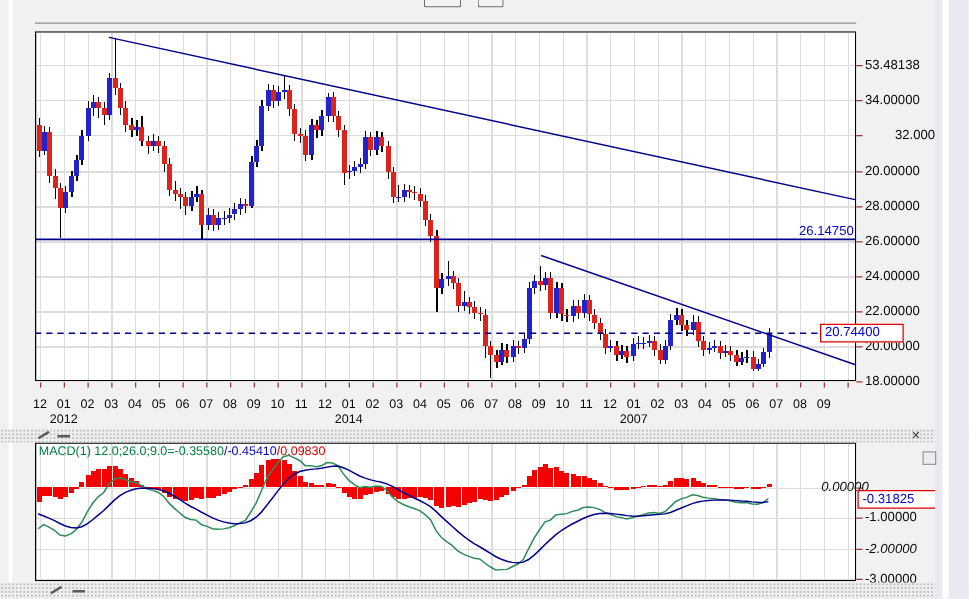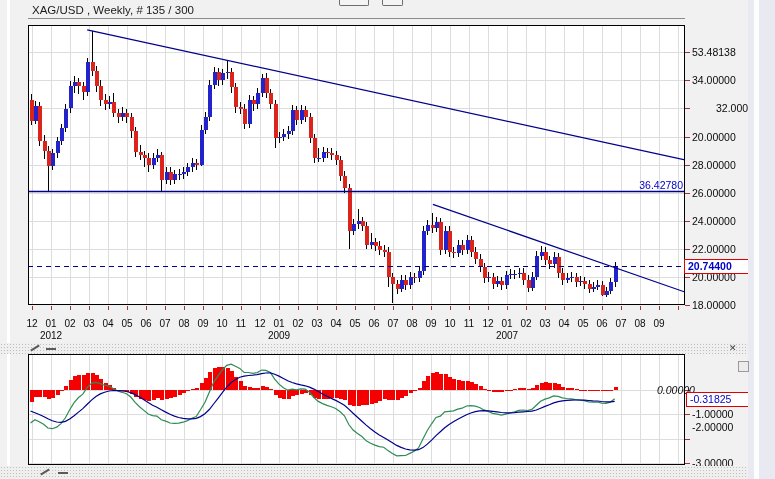--- a/index.html
+++ b/index.html
@@ -16,41 +16,40 @@
   #main-svg{left:28px;top:25px;}
   #macd-svg{left:28px;top:354px;}
   .axis-layer{left:0;top:0;width:775px;height:479px;pointer-events:none;}
   .tickmark{position:absolute;background:#A03333;}
   .plabel{position:absolute;font-size:10.5px;color:#0a0a0a;white-space:nowrap;}
   .mlabel{position:absolute;font-size:10px;color:#0a0a0a;text-align:center;width:16px;}
   .ylabel{position:absolute;font-size:10px;color:#0a0a0a;text-align:center;width:34px;}
   #hline-label{left:560px;top:179px;width:123px;text-align:right;font-size:10.5px;color:#0000C8;}
   .price-box{width:62px;height:13px;line-height:13px;background:#fff;border:1px solid #E00000;
              font-size:10.5px;color:#0000C8;padding-left:3px;}
-  #price-box{left:684px;top:259px;font-weight:bold;}
+  #price-box{left:656px;top:259px;}
   #macd-box{left:686px;top:392px;}
   #macd-label{left:31px;top:356px;font-size:10px;white-space:pre;}
   .splitter{left:0;width:775px;background:#efefef;
     background-image:radial-gradient(circle,#bfbfbf 26%,rgba(0,0,0,0) 27%);
     background-size:3px 3px;}
   #splitter{top:343px;height:11px;}
   #bottom-strip{top:466px;height:13px;}
   .mark-diag{position:absolute;width:10px;height:2px;background:#5a5a5a;transform:rotate(-32deg);}
   .mark-dash{position:absolute;width:10px;height:2px;background:#5a5a5a;}
   #split-x{position:absolute;left:729px;top:0px;font-size:9px;color:#444;}
   #right-strip{left:748px;top:0;width:27px;height:479px;background:#e9e9f2;}
   #right-strip .white-band{position:absolute;left:6px;top:0;width:5px;height:479px;background:#fdfdfd;}
   #mini-icon{left:738px;top:361px;width:9px;height:9px;background:#ececec;border:1px solid #9a9a9a;}
 </style>
 </head>
 <body>
 
 <div id="app">
   <div id="edge-left" class="abs"></div>
-  <div id="title" class="abs">XAG/USD , Weekly, # 135 / 300</div>
   <div id="btn1" class="abs part-btn"></div>
   <div id="btn2" class="abs part-btn"></div>
   <div id="sep" class="abs"></div>
 
   <svg id="main-svg" class="abs" width="657" height="280">
       <rect x="0" y="0" width="657" height="280" fill="#fff"></rect>
       <g>
         <line x1="4.5" y1="1" x2="4.5" y2="279" stroke="#DDDDDD" shape-rendering="crispEdges"></line>
         <line x1="23.5" y1="1" x2="23.5" y2="279" stroke="#DDDDDD" shape-rendering="crispEdges"></line>
         <line x1="42.5" y1="1" x2="42.5" y2="279" stroke="#DDDDDD" shape-rendering="crispEdges"></line>
@@ -468,25 +467,25 @@
       <div class="tickmark" style="left: 602px; top: 306px; width: 1px; height: 4px; background: rgb(160, 51, 51);"></div>
       <div class="mlabel" style="left: 594px; top: 318px;">06</div>
       <div class="tickmark" style="left: 621px; top: 306px; width: 1px; height: 4px; background: rgb(160, 51, 51);"></div>
       <div class="mlabel" style="left: 613px; top: 318px;">07</div>
       <div class="tickmark" style="left: 640px; top: 306px; width: 1px; height: 4px; background: rgb(160, 51, 51);"></div>
       <div class="mlabel" style="left: 632px; top: 318px;">08</div>
       <div class="tickmark" style="left: 659px; top: 306px; width: 1px; height: 4px; background: rgb(160, 51, 51);"></div>
       <div class="mlabel" style="left: 651px; top: 318px;">09</div>
       <div class="tickmark" style="left: 678px; top: 306px; width: 1px; height: 4px; background: rgb(160, 51, 51);"></div>
       <div class="ylabel" style="left: 34px; top: 330px;">2012</div>
-      <div class="ylabel" style="left: 262px; top: 330px;">2009</div>
+      <div class="ylabel" style="left: 262px; top: 330px;">2014</div>
       <div class="ylabel" style="left: 490px; top: 330px;">2007</div>
     </div>
 
-  <div id="hline-label" class="abs" style="color: rgb(0, 0, 200);">36.42780</div>
+  <div id="hline-label" class="abs" style="color: rgb(0, 0, 200);">26.14750</div>
   <div id="price-box" class="abs price-box" style="border-color: rgb(224, 0, 0); color: rgb(0, 0, 200);">20.74400</div>
 
   <div id="splitter" class="abs splitter">
     <div class="mark-diag" style="left:30px;top:4px;"></div>
     <div class="mark-dash" style="left:46px;top:5px;"></div>
     <div id="split-x">✕</div>
   </div>
 
   <svg id="macd-svg" class="abs" width="657" height="111">
       <rect x="0" y="0" width="657" height="111" fill="#fff"></rect>
@@ -669,27 +668,28 @@
         <rect x="585.5" y="33.1" width="4" height="2.5" fill="#F40000" shape-rendering="crispEdges"></rect>
       </g>
       <g>
         <polyline points="2.5,69.0 6.9,65.7 11.2,67.7 15.6,70.2 19.9,74.0 24.3,74.7 28.7,73.1 33.0,69.6 37.4,63.8 41.7,55.7 46.1,48.6 50.5,43.5 54.8,40.2 59.2,33.4 63.5,29.3 67.9,28.3 72.3,29.6 76.6,31.2 81.0,32.2 85.3,34.5 89.7,37.0 94.1,38.3 98.4,39.8 102.8,43.0 107.1,48.3 111.5,52.7 115.9,56.4 120.2,60.0 124.6,61.6 128.9,62.1 133.3,65.8 137.7,67.1 142.0,69.0 146.4,69.3 150.7,69.1 155.1,68.2 159.5,66.6 163.8,64.3 168.2,62.5 172.5,55.8 176.9,48.5 181.3,38.2 185.6,28.3 190.0,21.9 194.3,16.0 198.7,11.4 203.1,10.2 207.4,12.3 211.8,14.4 216.1,18.5 220.5,18.5 224.9,19.3 229.2,18.6 233.6,16.1 237.9,16.4 242.3,18.5 246.7,25.1 251.0,30.1 255.4,33.7 259.7,36.2 264.1,35.2 268.5,35.8 272.8,34.8 277.2,35.1 281.5,38.3 285.9,43.5 290.3,47.4 294.6,49.6 299.0,51.4 303.3,52.8 307.7,54.5 312.1,57.7 316.4,61.8 320.8,70.5 325.1,76.0 329.5,79.5 333.9,82.5 338.2,86.8 342.6,89.3 346.9,91.1 351.3,92.6 355.7,93.2 360.0,96.6 364.4,99.6 368.7,101.9 373.1,101.7 377.5,101.5 381.8,99.4 386.2,97.2 390.5,93.9 394.9,84.9 399.3,76.5 403.6,69.8 408.0,63.5 412.3,62.1 416.7,57.9 421.1,57.4 425.4,56.9 429.8,55.1 434.1,54.2 438.5,52.0 442.9,51.6 447.2,52.1 451.6,53.5 455.9,55.9 460.3,57.4 464.7,59.3 469.0,60.1 473.4,61.1 477.7,60.2 482.1,59.0 486.5,57.8 490.8,56.4 495.2,56.0 499.5,56.7 503.9,55.4 508.3,51.3 512.6,47.2 517.0,45.1 521.3,43.9 525.7,41.9 530.1,42.4 534.4,43.8 538.8,44.5 543.1,44.8 547.5,45.7 551.9,46.1 556.2,46.6 560.6,47.8 564.9,48.1 569.3,48.0 573.7,49.2 578.0,49.4 582.4,48.1 586.7,44.8" fill="none" stroke="#2E8B57" stroke-width="1.2"></polyline>
       </g>
       <g>
         <polyline points="2.5,57.0 6.9,58.8 11.2,60.5 15.6,62.5 19.9,64.8 24.3,66.8 28.7,68.0 33.0,68.4 37.4,67.4 41.7,65.1 46.1,61.8 50.5,58.1 54.8,54.6 59.2,50.3 63.5,46.1 67.9,42.5 72.3,39.9 76.6,38.2 81.0,37.0 85.3,36.5 89.7,36.6 94.1,36.9 98.4,37.5 102.8,38.6 107.1,40.6 111.5,43.0 115.9,45.7 120.2,48.5 124.6,51.2 128.9,53.3 133.3,55.8 137.7,58.1 142.0,60.3 146.4,62.1 150.7,63.5 155.1,64.4 159.5,64.9 163.8,64.8 168.2,64.3 172.5,62.6 176.9,59.8 181.3,55.5 185.6,50.0 190.0,44.4 194.3,38.7 198.7,33.2 203.1,28.6 207.4,25.4 211.8,23.2 216.1,22.2 220.5,21.5 224.9,21.1 229.2,20.6 233.6,19.7 237.9,19.0 242.3,18.9 246.7,20.2 251.0,22.1 255.4,24.5 259.7,26.8 264.1,28.5 268.5,29.9 272.8,30.9 277.2,31.8 281.5,33.1 285.9,35.1 290.3,37.6 294.6,40.0 299.0,42.3 303.3,44.4 307.7,46.4 312.1,48.7 316.4,51.3 320.8,55.1 325.1,59.3 329.5,63.3 333.9,67.2 338.2,71.1 342.6,74.7 346.9,78.0 351.3,80.9 355.7,83.4 360.0,86.0 364.4,88.7 368.7,91.4 373.1,93.4 377.5,95.0 381.8,95.9 386.2,96.2 390.5,95.7 394.9,93.6 399.3,90.1 403.6,86.1 408.0,81.6 412.3,77.7 416.7,73.7 421.1,70.4 425.4,67.7 429.8,65.2 434.1,63.0 438.5,60.8 442.9,59.0 447.2,57.6 451.6,56.8 455.9,56.6 460.3,56.8 464.7,57.3 469.0,57.8 473.4,58.5 477.7,58.8 482.1,58.9 486.5,58.6 490.8,58.2 495.2,57.8 499.5,57.5 503.9,57.1 508.3,56.0 512.6,54.2 517.0,52.4 521.3,50.7 525.7,48.9 530.1,47.6 534.4,46.9 538.8,46.4 543.1,46.1 547.5,46.0 551.9,46.0 556.2,46.1 560.6,46.5 564.9,46.8 569.3,47.0 573.7,47.5 578.0,47.8 582.4,47.9 586.7,47.3" fill="none" stroke="#00008B" stroke-width="1.2"></polyline>
       </g>
       <rect x="0.5" y="0.5" width="656" height="110" fill="none" stroke="#000000"></rect>
     </svg>
+  <div id="macd-label" class="abs"><span class="m1" style="color: rgb(0, 128, 64);">MACD(1) 12.0;26.0;9.0=-0.35580</span><span class="m2" style="color: rgb(0, 0, 200);">/-0.45410</span><span class="m3" style="color: rgb(224, 0, 0);">/0.09830</span></div>
   <div id="macd-axis" class="abs axis-layer">
       <div class="tickmark" style="left: 685px; top: 390px; width: 5px; height: 1px; background: rgb(160, 51, 51);"></div>
       <div class="plabel" style="left: 657px; top: 384px; font-style: italic;">0.00000</div>
       <div class="tickmark" style="left: 685px; top: 414px; width: 5px; height: 1px; background: rgb(160, 51, 51);"></div>
       <div class="plabel" style="left: 692px; top: 408px;">-1.00000</div>
       <div class="tickmark" style="left: 685px; top: 439px; width: 5px; height: 1px; background: rgb(160, 51, 51);"></div>
-      <div class="plabel" style="left: 692px; top: 421px;">-2.00000</div>
+      <div class="plabel" style="left: 692px; top: 433px; font-style: italic;">-2.00000</div>
       <div class="tickmark" style="left: 685px; top: 463px; width: 5px; height: 1px; background: rgb(160, 51, 51);"></div>
       <div class="plabel" style="left: 692px; top: 457px;">-3.00000</div>
     </div>
   <div id="macd-box" class="abs price-box" style="border-color: rgb(224, 0, 0); color: rgb(0, 0, 200);">-0.31825</div>
 
   <div id="bottom-strip" class="abs splitter">
     <div class="mark-diag" style="left:40px;top:5px;"></div>
     <div class="mark-dash" style="left:58px;top:6px;"></div>
   </div>
 

